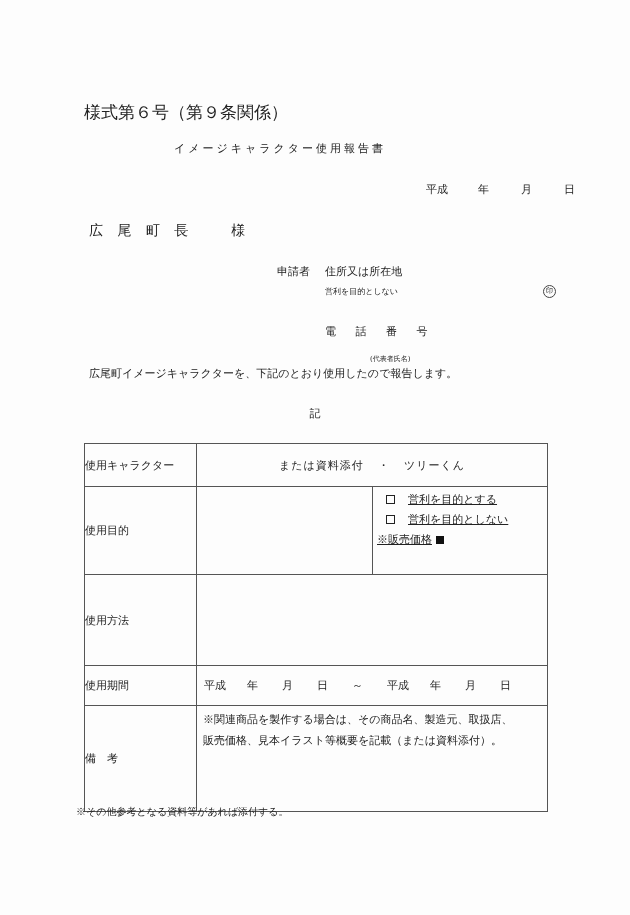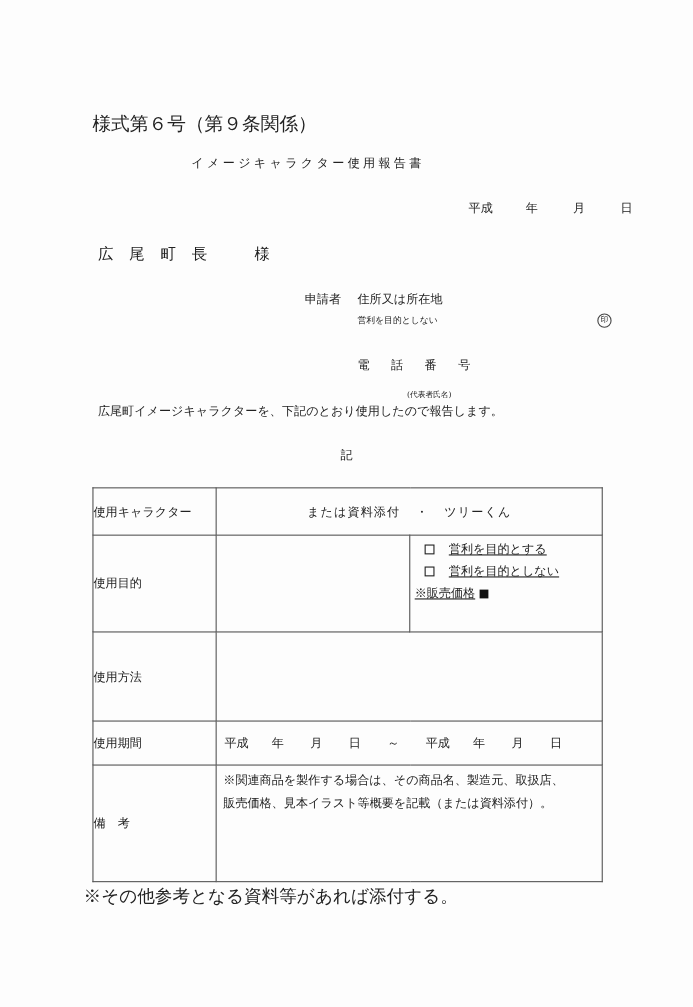--- a/index.html
+++ b/index.html
@@ -40,21 +40,21 @@
     }
     td.label { width: 111px; text-align: left; }
     .chars-cell { text-align: center; letter-spacing: 1px; }
     .chars-cell .sep { display: inline-block; margin: 0 14px; }
     .check-list { padding: 3px 0 0 4px !important; vertical-align: top !important; line-height: 20px; text-decoration: underline; }
     .check-item .box { display: inline-block; width: 7px; height: 7px; border: 1.5px solid #222; margin: 0 13px 0 9px; vertical-align: -1px; }
     .check-note .filled { display: inline-block; width: 8px; height: 8px; background: #111; margin-left: 4px; vertical-align: -1px; }
     .period { padding-left: 7px !important; }
     .period span { display: inline-block; }
     .notes-cell { vertical-align: top !important; padding: 3px 0 0 6px !important; line-height: 21px; }
-    .footnote { left: 76px; top: 805px; font-size: 16px; }
+    .footnote { left: 76px; top: 805px; font-size: 10px; }
   </style>
 </head>
 <body>
 
 <div class="abs form-no">様式第６号（第９条関係）</div>
 <div class="abs title">イメージキャラクター使用報告書</div>
 
 <div class="abs date">
   <span>平成</span>
   <span style="width:23px"></span>
@@ -93,21 +93,21 @@
         <span class="box"></span><span>営利を目的とする</span>
       </div>
       <div class="check-item">
         <span class="box"></span><span>営利を目的としない</span>
       </div>
       <div class="check-note">
         <span>※販売価格</span><span class="filled"></span>
       </div>
     </td>
   </tr>
-  <tr style="height:81px">
+  <tr style="height:91px">
     <td class="label">使用方法</td>
     <td colspan="2"></td>
   </tr>
   <tr style="height:40px">
     <td class="label">使用期間</td>
     <td class="period" colspan="2">
       <span>平成</span>
       <span style="width:14px"></span>
       <span>年</span>
       <span style="width:17px"></span>

